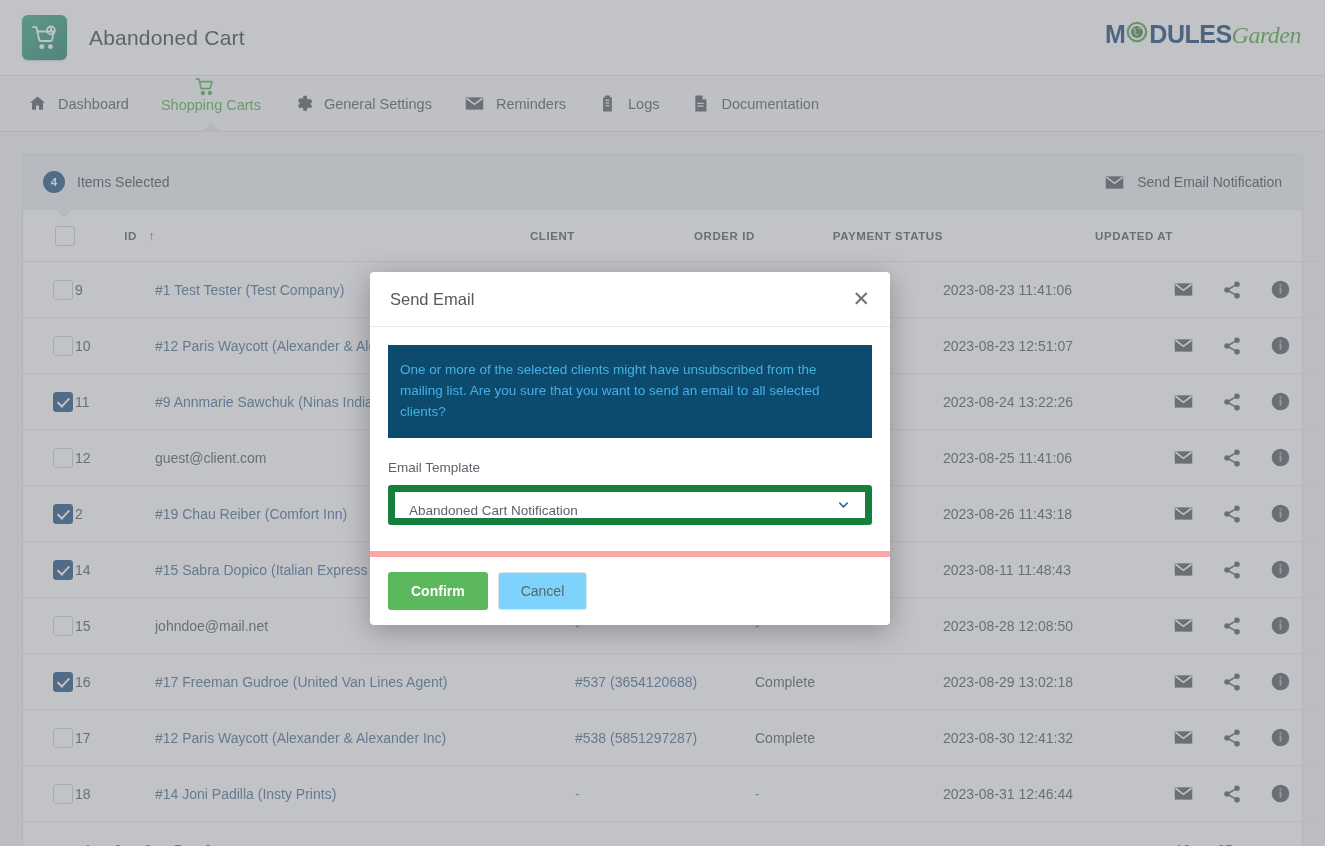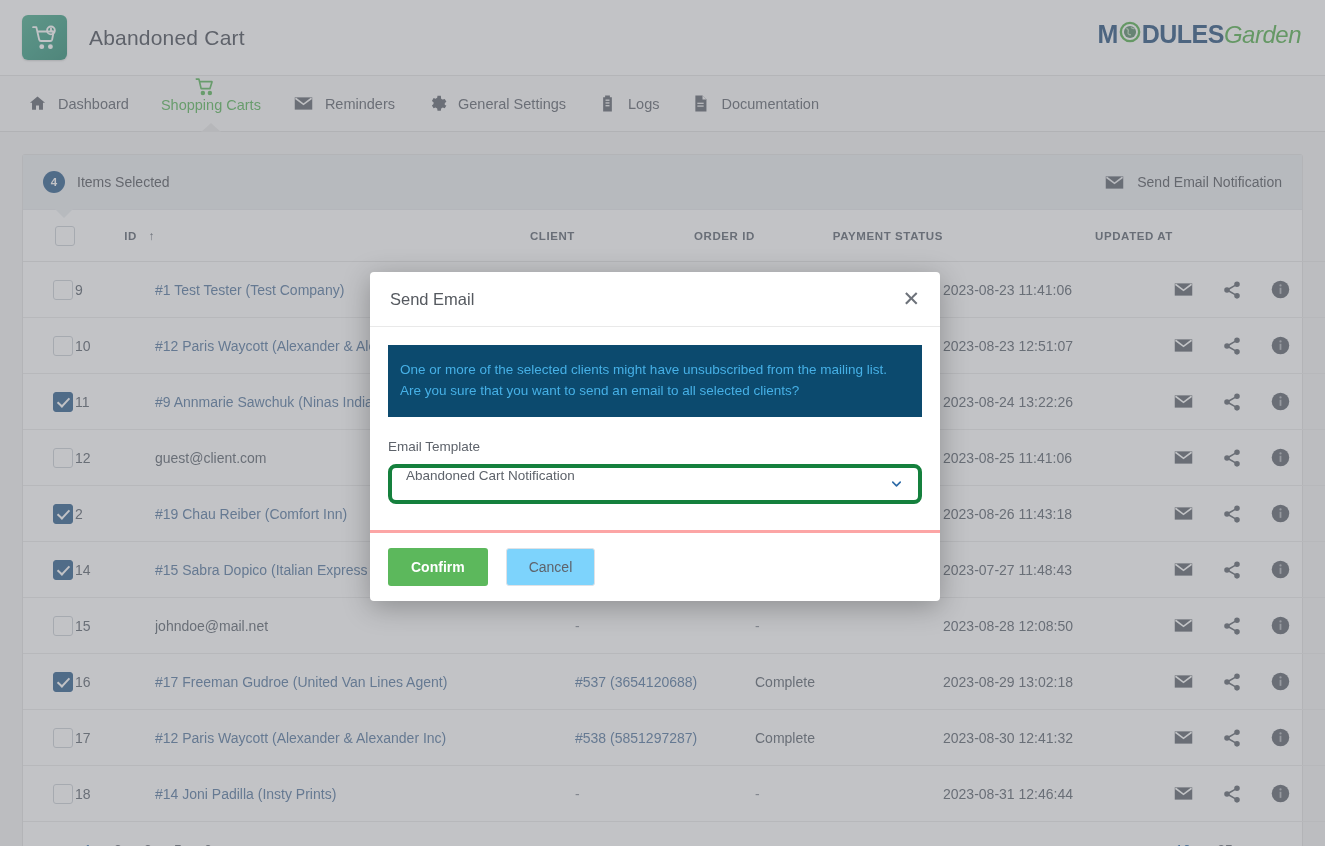--- a/index.html
+++ b/index.html
@@ -34,21 +34,21 @@
     color: #fff;
     box-shadow: 0 1px 2px rgba(0,0,0,.18);
   }
   .app-title {
     margin-left: 22px;
     font-size: 21px; color: #4a4f58; font-weight: 400;
     letter-spacing: .2px;
   }
   .brand { position: absolute; right: 24px; top: 20px; display:flex; align-items:baseline; }
   .brand-modules { font-size: 25px; font-weight: bold; color: #2b5580; letter-spacing: -.5px; display:flex; align-items:center;}
-  .brand-garden { font-size: 24px; color: #57b14f; font-style: italic; font-family: Liberation Sans, sans-serif; letter-spacing:-.5px;}
+  .brand-garden { font-size: 24px; color: #57b14f; font-style: italic; font-family: Liberation Serif, serif; letter-spacing:-.5px;}
   .globe { display:inline-block; vertical-align: middle; margin: 0 1px; }
 
   
   .navbar {
     height: 57px; background: #fafafa;
     border-top: 1px solid #e6e6e6;
     border-bottom: 1px solid #e0e0e0;
     display: flex; align-items: flex-end;
     padding-left: 12px;
     position: relative;
@@ -159,21 +159,21 @@
     min-width: 30px; text-align: center; color: #646a73; cursor: pointer;
     padding: 2px 6px;
   }
   .pg.active { color: #2f6ca8; }
   .pg.arrow { color: #5a6068; font-size: 17px; }
   .pager-right { margin-left: auto; display: flex; align-items: center; gap: 12px; }
 
   
   .modal {
     position: absolute; z-index: 100;
-    left: 370px; top: 272px; width: 570px;
+    left: 370px; top: 272px; width: 520px;
     background: #fff;
     border-radius: 4px;
     box-shadow: 0 6px 28px rgba(0,0,0,.28);
     overflow: hidden;
   }
   .modal-head {
     height: 55px; display: flex; align-items: center;
     padding: 0 20px; border-bottom: 1px solid #e9e9e9;
   }
   .modal-title { font-size: 16.5px; color: #55595f; }
@@ -186,32 +186,32 @@
     background: #0c4a6e; color: #46b0e6;
     border-radius: 0;
     padding: 15px 12px;
     font-size: 13.5px; line-height: 1.55;
   }
   .field-label {
     margin-top: 22px; font-size: 13.5px; color: #5e636b;
   }
   .select-wrap {
     margin-top: 10px; position: relative;
-    height: 40px; border: 4px solid #15803d; border-radius: 8px;
-    display: flex; align-items: flex-start; padding: 0 14px;
+    height: 40px; border: 7px solid #15803d; border-radius: 3px;
+    display: flex; align-items: flex-end; padding: 0 14px;
     background: #fff;
   }
   .select-val { font-size: 13.5px; color: #5e636b; }
   .caret {
     position: absolute; right: 14px; top: 50%; transform: translateY(-50%);
     color: #2f6ca8; display: flex;
   }
   .modal-foot {
-    border-top: 3px solid #fca5a5;
-    padding: 15px 18px; display: flex; gap: 18px;
+    border-top: 6px solid #fca5a5;
+    padding: 15px 18px; display: flex; gap: 10px;
   }
   .btn {
     font-size: 14px; border-radius: 3px; cursor: pointer;
     padding: 10px 22px; border: 1px solid transparent;
     font-family: "Liberation Sans", sans-serif;
   }
   .btn-confirm { background: #5cb85c; color: #fff; font-weight: bold; }
   .btn-cancel { background: #7dd3fc; color: #5e636b; border-color: #dfe2e6; }
 </style>
 </head>
@@ -265,35 +265,35 @@
             <circle cx="9" cy="19.5" r="1.6" fill="currentColor"></circle>
             <circle cx="17" cy="19.5" r="1.6" fill="currentColor"></circle>
         </svg>
       </span>
       <span>Shopping Carts</span>
       <span class="nav-arrow"></span>
     </div>
 
     <div class="nav-item">
       <span class="nic">
+        <svg width="20" height="20" viewBox="0 0 24 24" fill="currentColor">
+          <path d="M12 8.4a3.6 3.6 0 1 0 0 7.2 3.6 3.6 0 0 0 0-7.2zm9.3 4.7.1-1.1-.1-1.1 2-1.6-2-3.4-2.4.8a8 8 0 0 0-1.9-1.1L16.6 2h-4l-.4 2.6c-.7.3-1.3.6-1.9 1.1l-2.4-.8-2 3.4 2 1.6-.1 1.1.1 1.1-2 1.6 2 3.4 2.4-.8c.6.5 1.2.8 1.9 1.1l.4 2.6h4l.4-2.6c.7-.3 1.3-.6 1.9-1.1l2.4.8 2-3.4z"></path>
+        </svg>
+      </span>
+      <span>General Settings</span>
+    </div>
+
+    <div class="nav-item">
+      <span class="nic">
         <svg width="21" height="21" viewBox="0 0 24 24" fill="currentColor">
             <path d="M2 5h20v14H2z" fill="currentColor"></path>
             <path d="M2.8 6 12 13 21.2 6" fill="none" stroke="#fafafa" stroke-width="1.8"></path>
           </svg>
       </span>
       <span>Reminders</span>
-    </div>
-
-    <div class="nav-item">
-      <span class="nic">
-        <svg width="20" height="20" viewBox="0 0 24 24" fill="currentColor">
-          <path d="M12 8.4a3.6 3.6 0 1 0 0 7.2 3.6 3.6 0 0 0 0-7.2zm9.3 4.7.1-1.1-.1-1.1 2-1.6-2-3.4-2.4.8a8 8 0 0 0-1.9-1.1L16.6 2h-4l-.4 2.6c-.7.3-1.3.6-1.9 1.1l-2.4-.8-2 3.4 2 1.6-.1 1.1.1 1.1-2 1.6 2 3.4 2.4-.8c.6.5 1.2.8 1.9 1.1l.4 2.6h4l.4-2.6c.7-.3 1.3-.6 1.9-1.1l2.4.8 2-3.4z"></path>
-        </svg>
-      </span>
-      <span>General Settings</span>
     </div>
 
     <div class="nav-item">
       <span class="nic">
         <svg width="19" height="19" viewBox="0 0 24 24" fill="currentColor">
           <path d="M9 2h6v2h2.5v18h-11V4H9z"></path>
             <rect x="9.5" y="7" width="5" height="1.6" fill="#fafafa"></rect>
             <rect x="9.5" y="10.5" width="5" height="1.6" fill="#fafafa"></rect>
             <rect x="9.5" y="14" width="5" height="1.6" fill="#fafafa"></rect>
         </svg>
@@ -514,21 +514,21 @@
                   </span>
                 </div>
               </td>
             </tr>
             <tr>
               <td class="col-chk"><span class="chkbox checked"></span></td>
               <td class="col-id">14</td>
               <td class="col-cli link">#15 Sabra Dopico (Italian Express Franchise)</td>
               <td class="col-ord muted"></td>
               <td class="col-pay "></td>
-              <td class="col-upd">2023-07-27 11:48:43</td>
+              <td class="col-upd">2023-08-11 11:48:43</td>
               <td class="col-act">
                 <div class="acts">
                   <span class="ic">
                     <svg width="21" height="21" viewBox="0 0 24 24" fill="currentColor">
                       <path d="M2 5h20v14H2z"></path>
                       <path d="M2.8 6 12 13 21.2 6" fill="none" stroke="#fff" stroke-width="1.8"></path>
                     </svg>
                   </span>
                   <span class="ic">
                     <svg width="20" height="20" viewBox="0 0 24 24" fill="none" stroke="currentColor" stroke-width="1.9" stroke-linecap="round">

